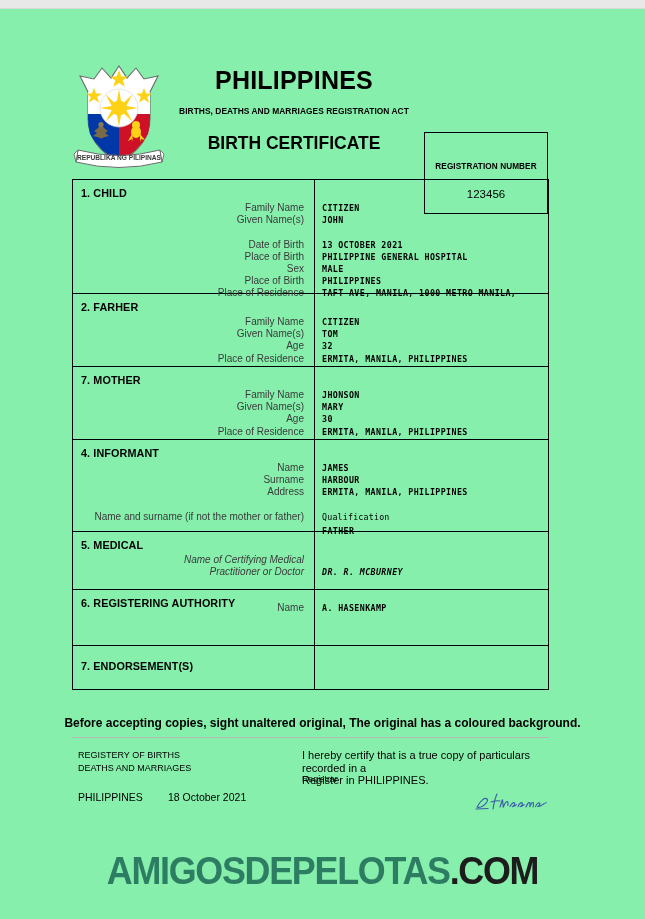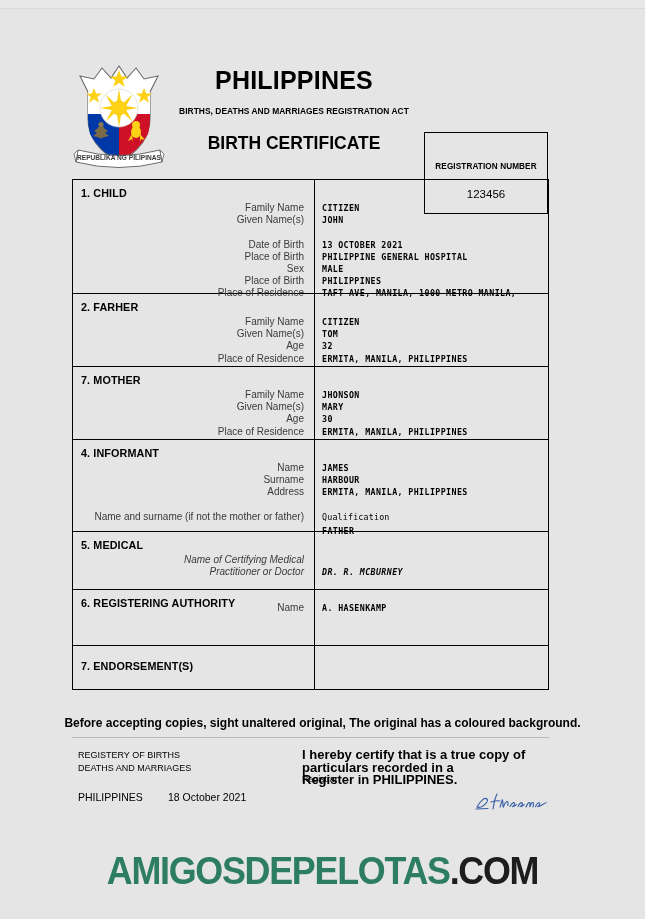--- a/index.html
+++ b/index.html
@@ -20,21 +20,21 @@
     width: 645px;
     height: 8px;
     background: #e8e8e8;
     border-bottom: 1px solid #d9d9d9;
   }
   .page {
     position: absolute;
     top: 9px; left: 0;
     width: 645px;
     height: 910px;
-    background: #e5e5e5;
+    background: #86efac;
   }
 
   
   .header {
     position: absolute;
     top: 48px; left: 0;
     width: 645px;
     height: 125px;
   }
   .crest {
@@ -200,24 +200,23 @@
   .reg-date {
     position: absolute;
     left: 168px; top: 782px;
     font-size: 10.5px;
     color: #000;
   }
   .certify {
     position: absolute;
     left: 302px; top: 740px;
     width: 250px;
-    font-size: 13px;
+    font-size: 11px;
     color: #000;
     line-height: 12.5px;
-    font-weight: bold;
   }
   .registrar-label {
     position: absolute;
     left: 302px; top: 765px;
     width: 246px;
     text-align: left;
     font-size: 8.8px;
     color: #000;
   }
   .signature {

